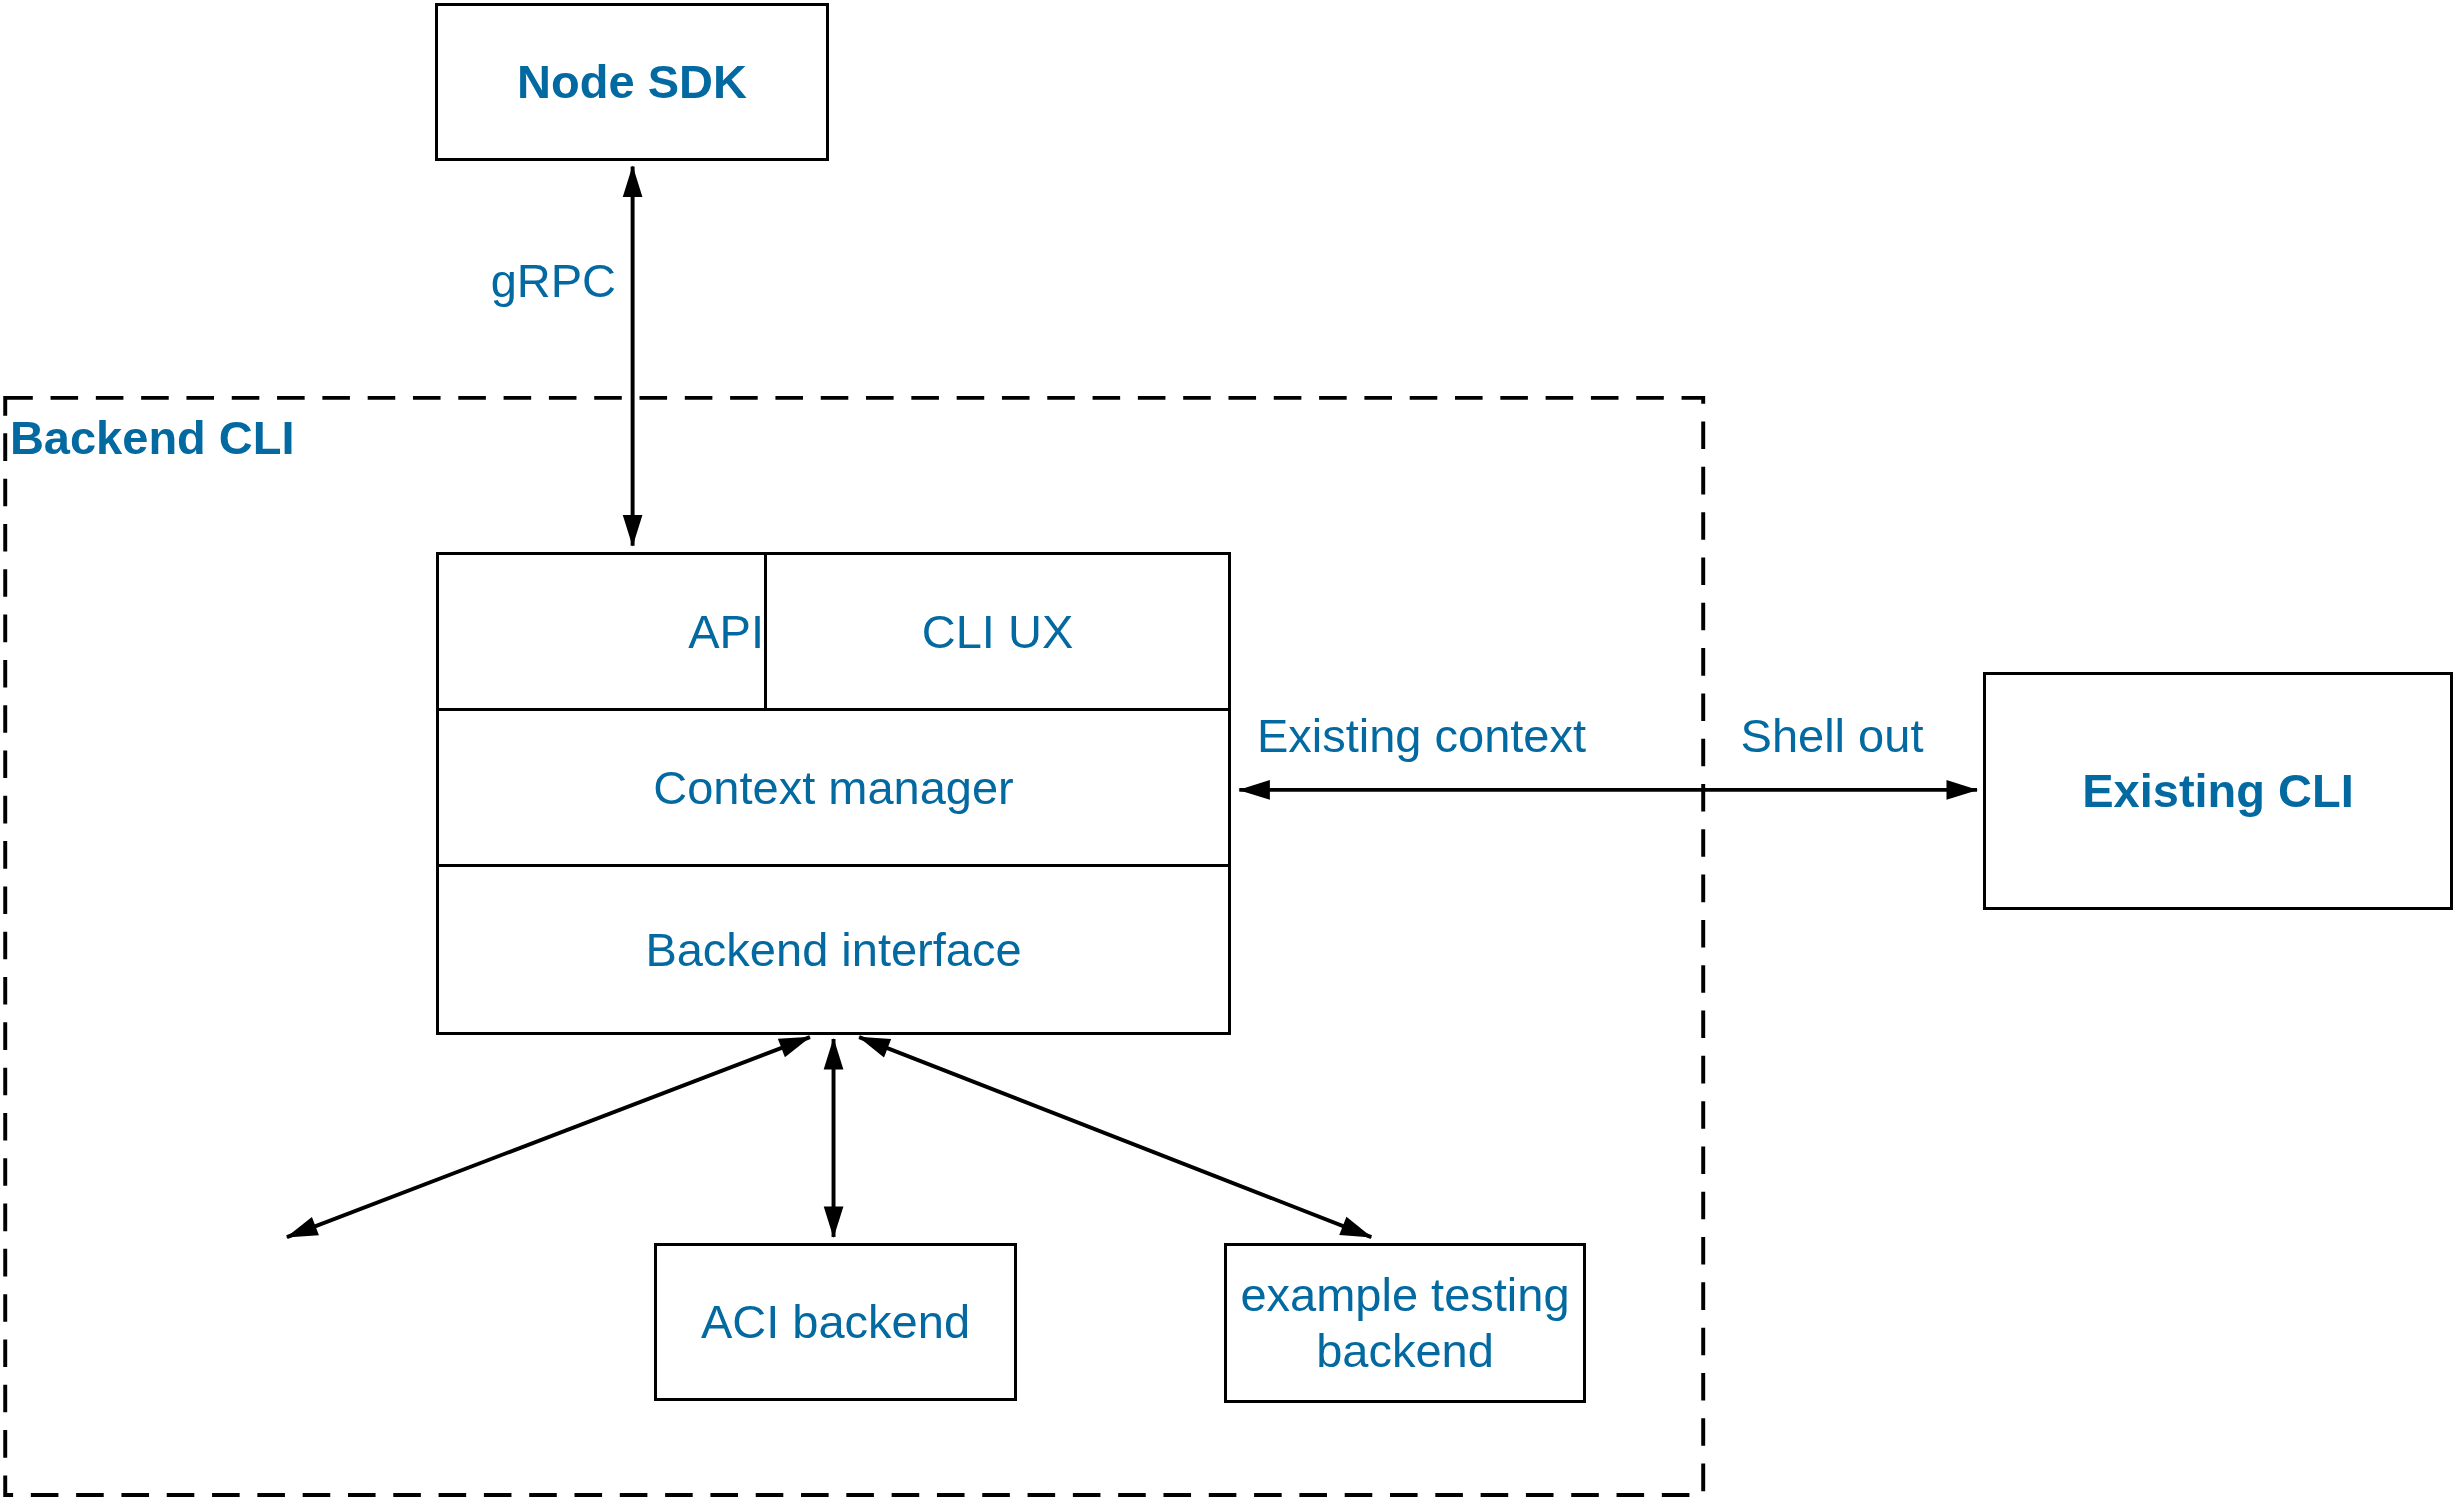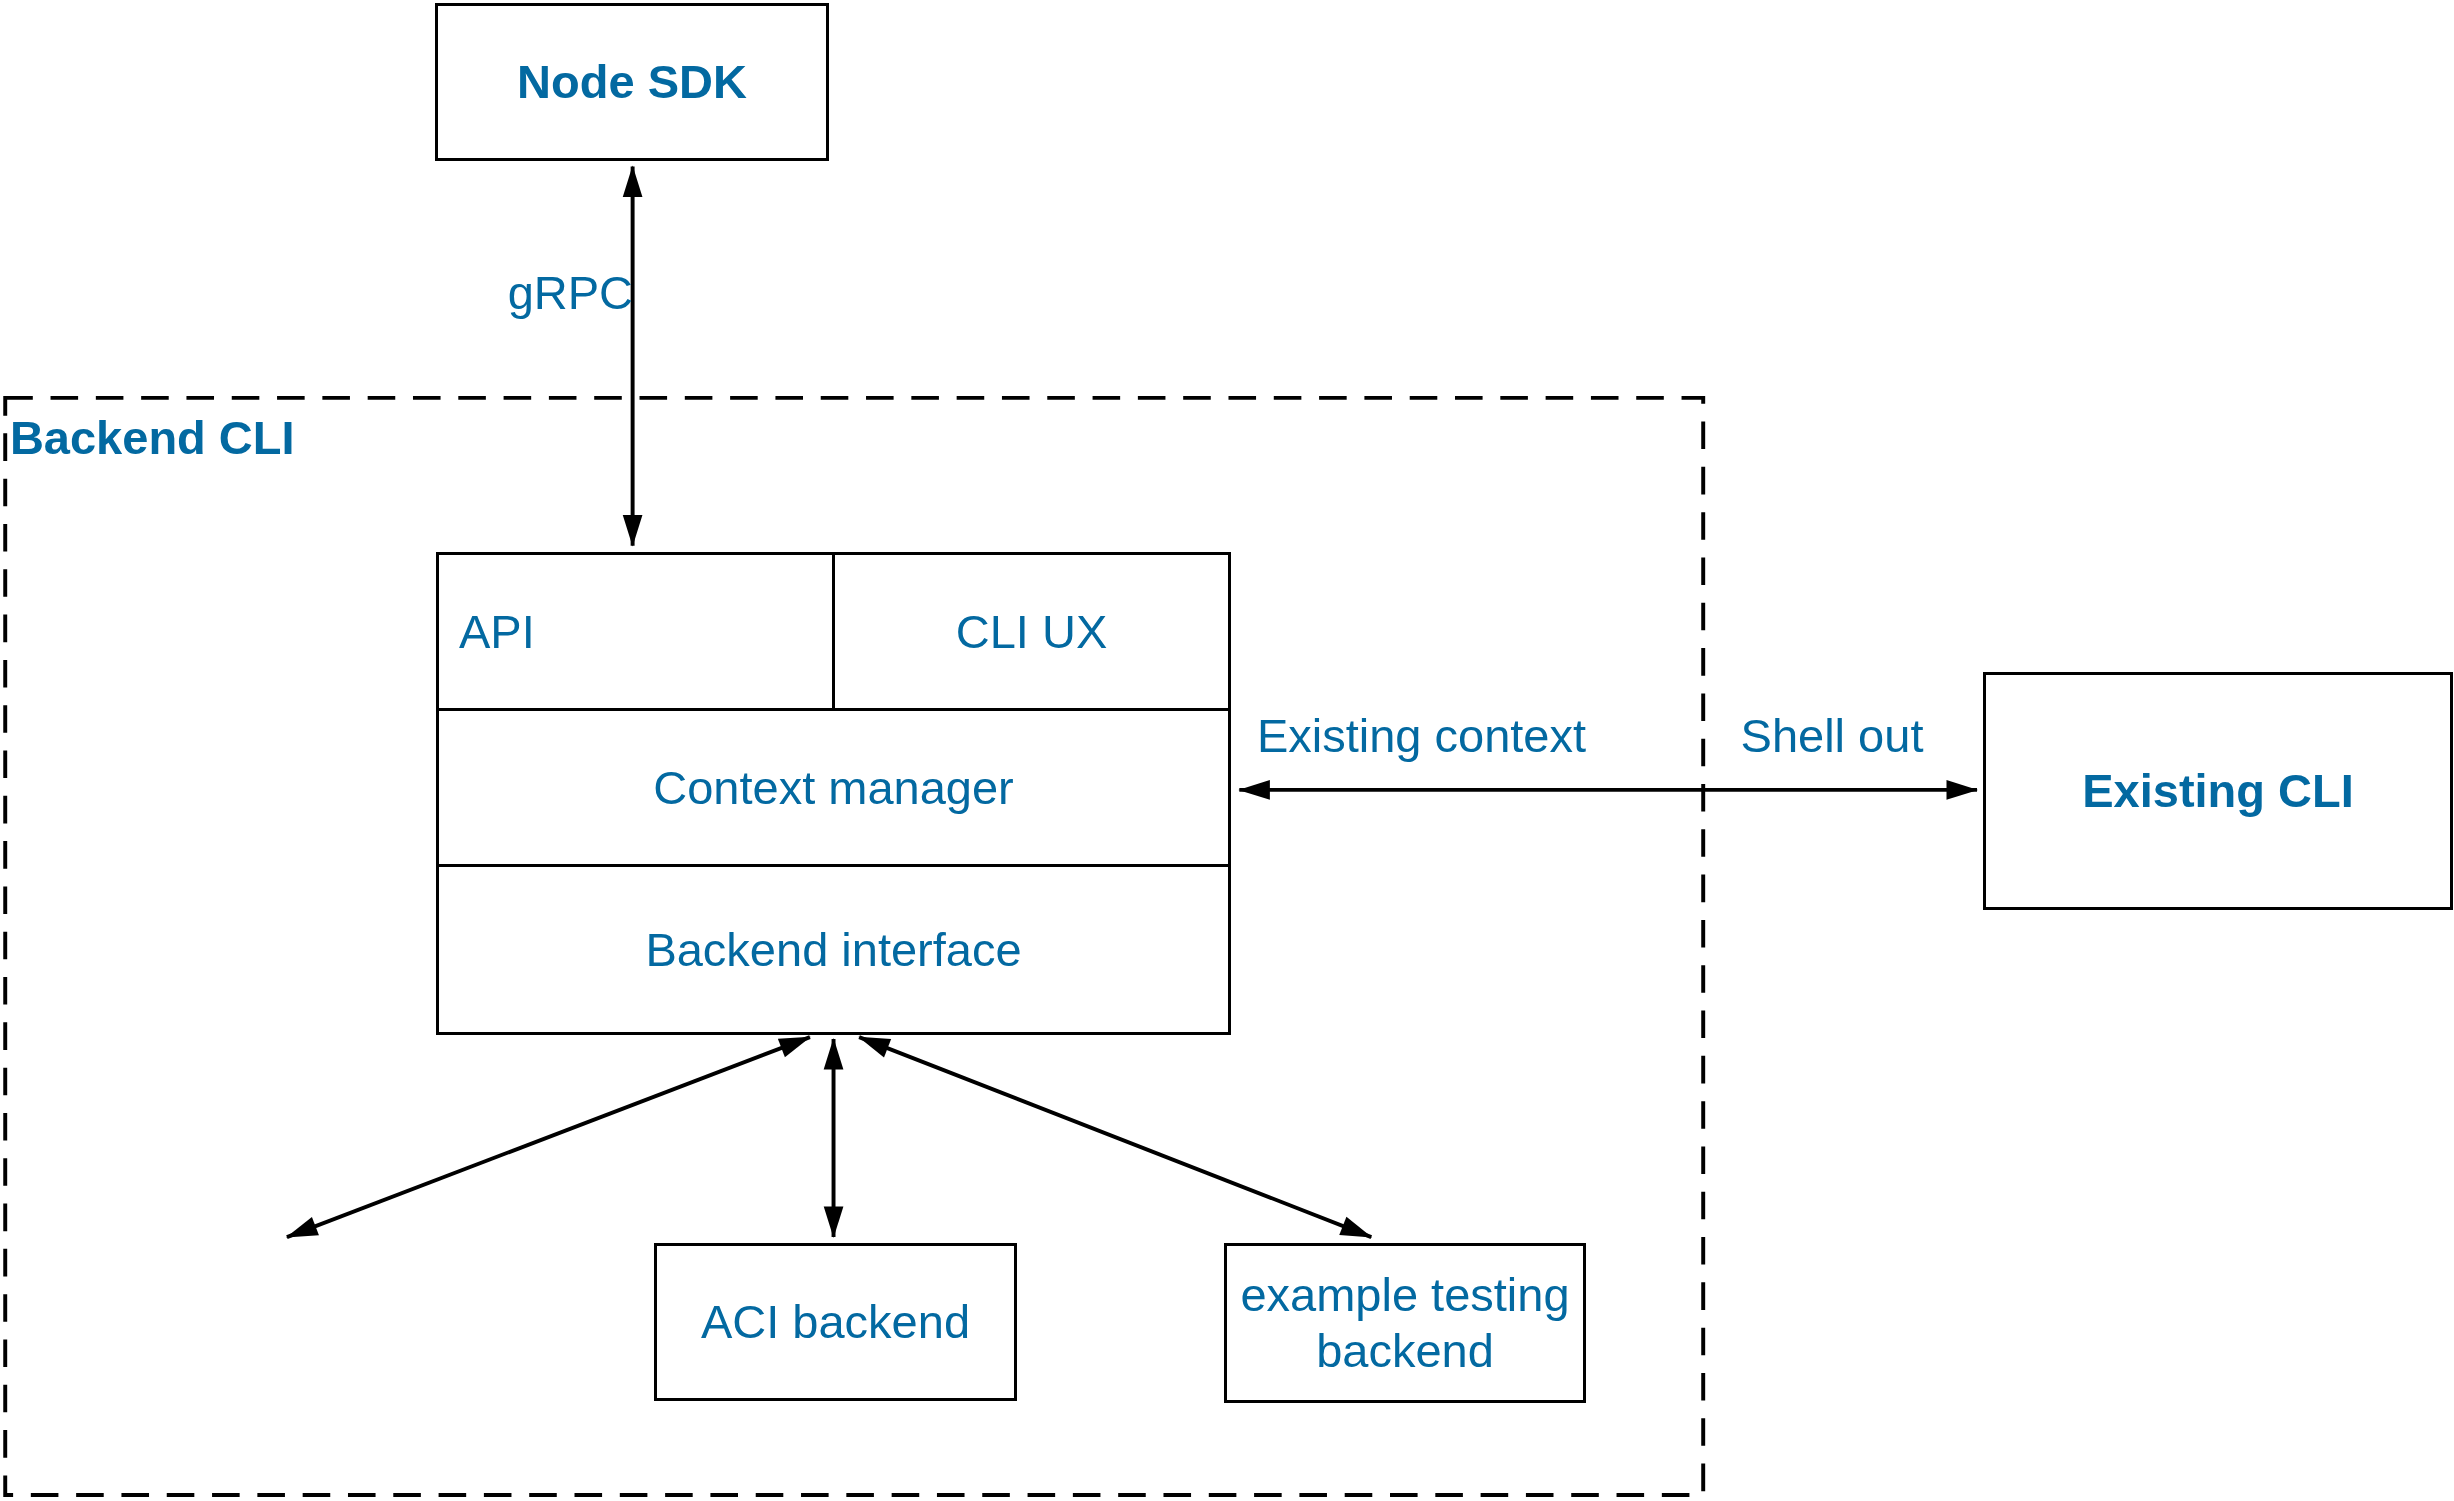--- a/index.html
+++ b/index.html
@@ -66,26 +66,26 @@
     font-size: 47px;
   }
   .stack .row-top {
     height: 156px;
     box-sizing: border-box;
     border-bottom: 3.9px solid #000000;
     display: flex;
     flex-direction: row;
   }
   .stack .cell-api {
-    width: 396px;
+    width: 328px;
     box-sizing: border-box;
     border-right: 3.9px solid #000000;
     display: flex;
     align-items: center;
-    justify-content: flex-start;
+    justify-content: flex-end;
     padding-left: 20px;
   }
   .stack .cell-cliux {
     flex: 1;
     display: flex;
     align-items: center;
     justify-content: center;
   }
   .stack .row-middle {
     height: 156px;
@@ -114,23 +114,22 @@
   .edge-label {
     position: absolute;
     font-size: 47px;
     height: 57px;
     display: flex;
     align-items: center;
     background: transparent;
     white-space: nowrap;
   }
   .grpc-label {
-    left: 337px; top: 252px; width: 296px;
+    left: 320px; top: 252px; width: 296px;
     justify-content: flex-end;
-    margin-top: 12px;
   }
   .existing-context-label {
     left: 1175px; top: 707px; width: 493px;
     justify-content: center;
   }
   .shell-out-label {
     left: 1635px; top: 707px; width: 394px;
     justify-content: center;
   }
 </style>

